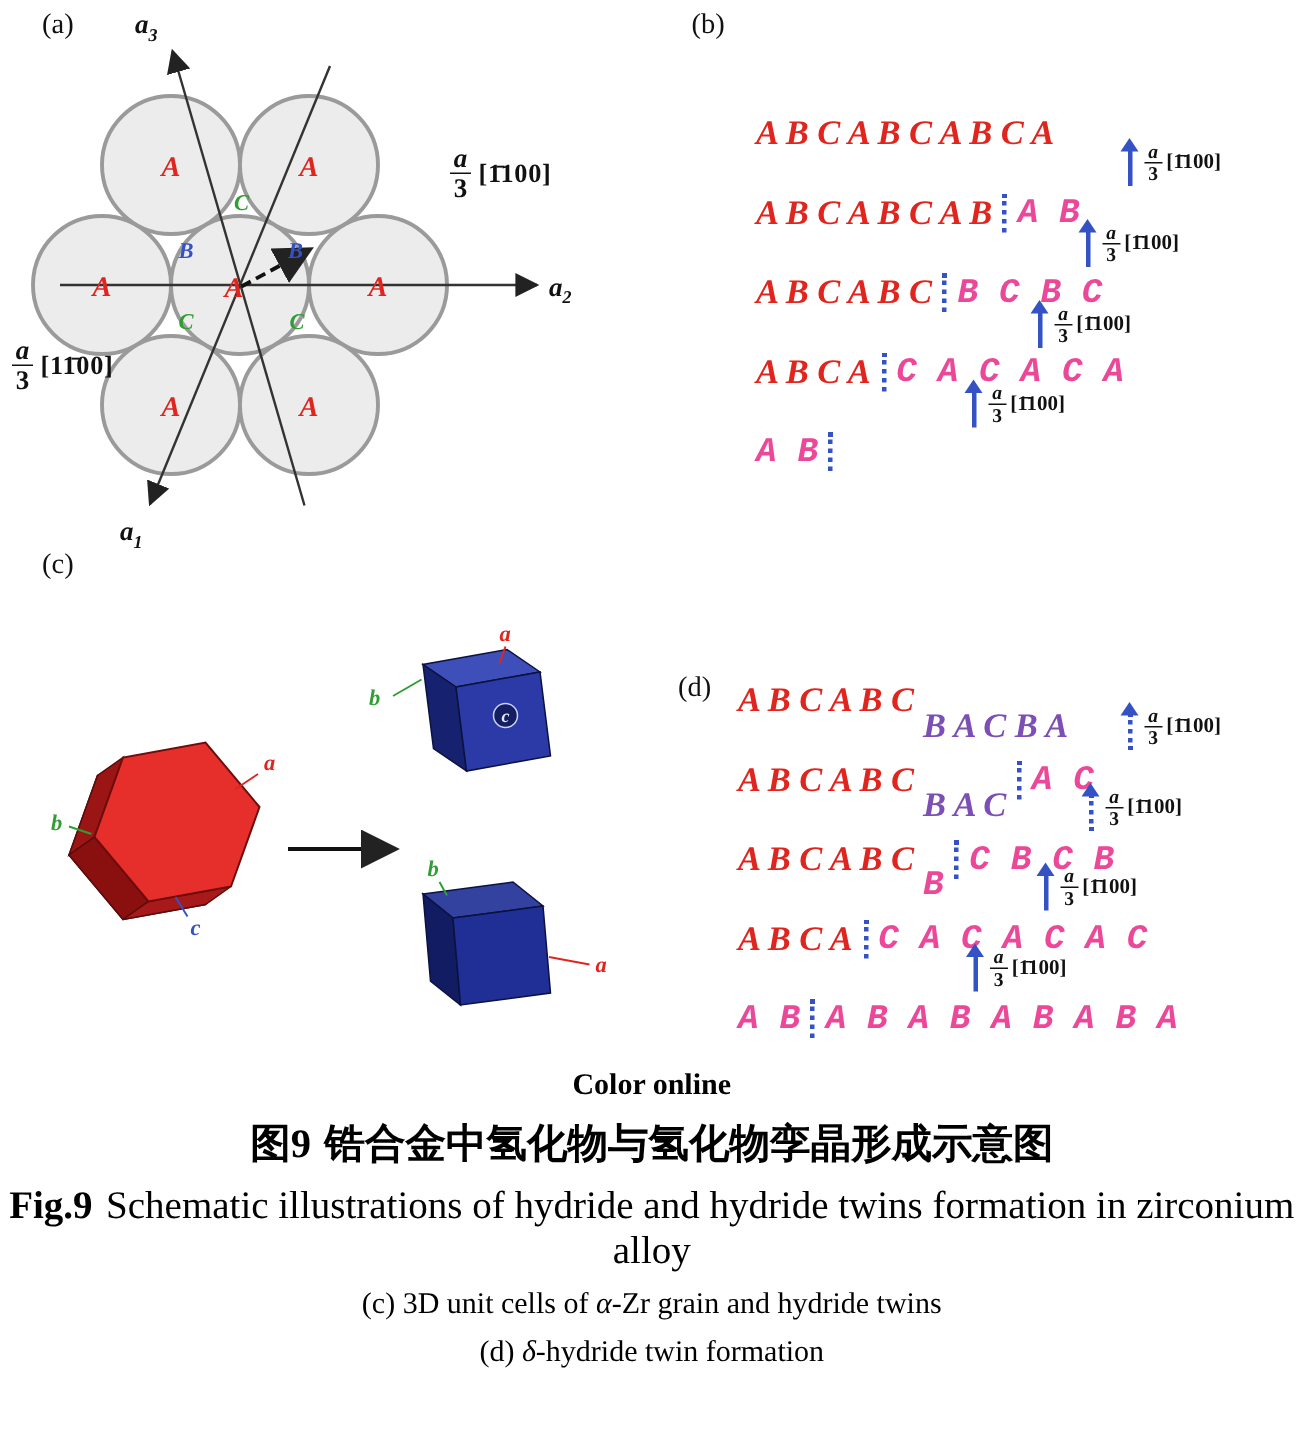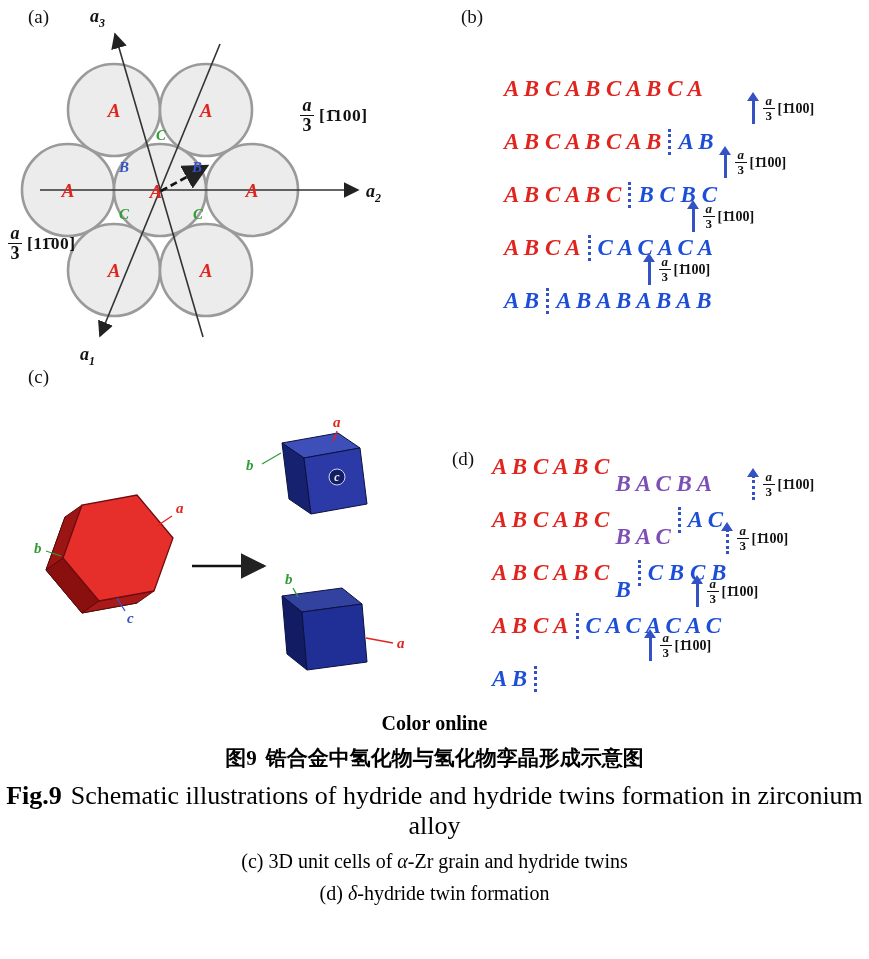--- a/index.html
+++ b/index.html
@@ -25,36 +25,36 @@
   .frac .den{font-style:normal;font-weight:700;}
   .vec-label{position:absolute;display:flex;align-items:center;gap:5px;}
   .vec-label .frac{font-size:18px;}
   .vec-label .dir{font-size:17.5px;font-weight:700;font-family:"Liberation Serif",serif;letter-spacing:.5px;}
 
   
   .seq-panel{position:absolute;width:412px;}
   .seq-row{height:53px;display:flex;align-items:center;padding-left:44px;
     font-family:"Liberation Serif",serif;font-style:italic;font-weight:600;font-size:23px;white-space:pre;}
   .seg+.seg{margin-left:6px;margin-top:34px;}
-  .c-red{color:var(--red);} .c-black{color:#1d4ed8;} .c-purple{color:var(--purple);}
+  .c-red{color:var(--red);} .c-black{color:#ec4899;font-family:Liberation Mono, monospace;} .c-purple{color:var(--purple);}
   .divider{height:26px;border-left:3.6px dotted var(--blue);margin:0 7px;flex:none;}
 
   .arrow-group{position:absolute;display:flex;align-items:center;gap:3px;}
   .up-arrow{width:14px;height:33px;position:relative;flex:none;}
   .up-arrow::before{content:"";position:absolute;left:5.5px;top:7px;height:25px;border-left:3.2px solid var(--blue);}
   .up-arrow.dotted::before{border-left-style:dotted;}
   .up-arrow::after{content:"";position:absolute;left:1px;top:0;width:0;height:0;
     border-left:6px solid transparent;border-right:6px solid transparent;border-bottom:9px solid var(--blue);}
   .arrow-group .frac{font-size:13px;}
   .arrow-group .dir{font-size:14px;font-weight:700;font-family:"Liberation Serif",serif;}
 
   
   .caption{position:absolute;left:0;top:712px;width:869px;text-align:center;color:#000;}
   .cap-line{margin:0 0 9px;font-size:20px;}
-  .cap-cn{font-size:21px;font-weight:700;}
+  .cap-cn{font-size:27px;font-weight:700;}
   .cap-en{font-size:26px;}
   .cap-bold{font-weight:700;}
   .cap-label{margin-right:9px;font-weight:700;}
   .it{font-style:italic;}
 </style>
 </head>
 <body>
 
 <div class="panel-label" style="left:28px;top:6px">(a)</div>
 
@@ -117,21 +117,21 @@
     </span>
   <span class="dir">[11̄00]</span>
 </div>
 
 <div class="panel-label" style="left:461px;top:6px">(b)</div>
 <div class="seq-panel" style="left:460px;top:62px" id="panel-b">
     <div class="seq-row"><span class="seg c-red">A B C A B C A B C A</span></div>
     <div class="seq-row"><span class="seg c-red">A B C A B C A B</span><span class="divider"></span><span class="seg c-black">A B</span></div>
     <div class="seq-row"><span class="seg c-red">A B C A B C</span><span class="divider"></span><span class="seg c-black">B C B C</span></div>
     <div class="seq-row"><span class="seg c-red">A B C A</span><span class="divider"></span><span class="seg c-black">C A C A C A</span></div>
-    <div class="seq-row"><span class="seg c-black">A B</span><span class="divider"></span><span class="seg c-black">A B A B A B A B</span></div>
+    <div class="seq-row"><span class="seg c-black">A B</span><span class="divider"></span></div>
     <div class="arrow-group" style="left: 286px; top: 30px;">
       <span class="up-arrow solid"></span>
       <span class="frac">
         <span class="num">a</span>
         <span class="den">3</span>
       </span>
       <span class="dir">[1̄100]</span>
     </div>
     <div class="arrow-group" style="left: 258px; top: 84px;">
       <span class="up-arrow solid"></span>
@@ -201,21 +201,21 @@
   <text class="c3-label f-green" x="285" y="204">b</text>
   <text class="c3-label f-red" x="397" y="268">a</text>
 </svg>
 
 <div class="panel-label" style="left:452px;top:448px">(d)</div>
 <div class="seq-panel" style="left:448px;top:440px" id="panel-d">
     <div class="seq-row"><span class="seg c-red">A B C A B C</span><span class="seg c-purple">B A C B A</span></div>
     <div class="seq-row"><span class="seg c-red">A B C A B C</span><span class="seg c-purple">B A C</span><span class="divider"></span><span class="seg c-black">A C</span></div>
     <div class="seq-row"><span class="seg c-red">A B C A B C</span><span class="seg c-black">B</span><span class="divider"></span><span class="seg c-black">C B C B</span></div>
     <div class="seq-row"><span class="seg c-red">A B C A</span><span class="divider"></span><span class="seg c-black">C A C A C A C</span></div>
-    <div class="seq-row"><span class="seg c-black">A B</span><span class="divider"></span></div>
+    <div class="seq-row"><span class="seg c-black">A B</span><span class="divider"></span><span class="seg c-black">A B A B A B A B A</span></div>
     <div class="arrow-group" style="left: 298px; top: 28px;">
       <span class="up-arrow dotted"></span>
       <span class="frac">
         <span class="num">a</span>
         <span class="den">3</span>
       </span>
       <span class="dir">[1̄100]</span>
     </div>
     <div class="arrow-group" style="left: 272px; top: 82px;">
       <span class="up-arrow dotted"></span>

